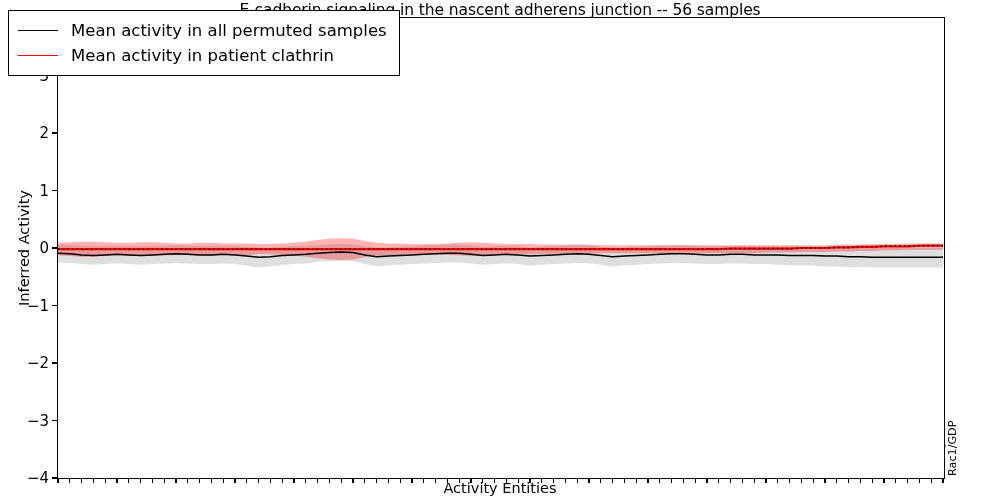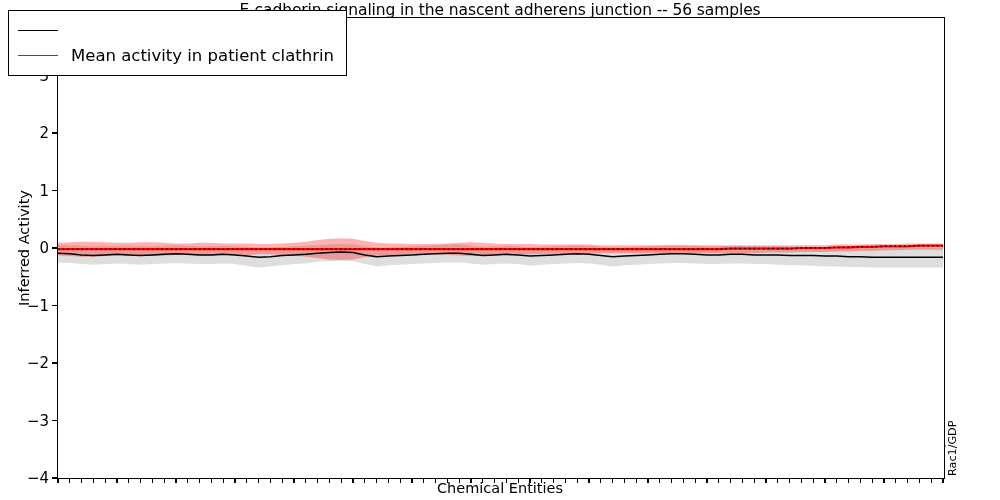--- a/index.html
+++ b/index.html
@@ -36,21 +36,21 @@
   svg{display:block;}
 </style>
 </head>
 <body>
 
 <div id="fig">
 
   <div id="title">E-cadherin signaling in the nascent adherens junction -- 56 samples</div>
 
   <div id="ylabel" style="left: 16px; top: 248px; transform: rotate(-90deg) translate(-50%, 0px);">Inferred Activity</div>
-  <div id="xlabel">Chemical Entities</div>
+  <div id="xlabel">Activity Entities</div>
 
   <div id="yticks-layer">
       <div class="ytick" style="top: 18px; right: 951px;">4</div>
       <div style="position: absolute; left: 52px; top: 17.35px; width: 5px; height: 1.3px; background: rgb(0, 0, 0);"></div>
       <div class="ytick" style="top: 75.5px; right: 951px;">3</div>
       <div style="position: absolute; left: 52px; top: 74.85px; width: 5px; height: 1.3px; background: rgb(0, 0, 0);"></div>
       <div class="ytick" style="top: 133px; right: 951px;">2</div>
       <div style="position: absolute; left: 52px; top: 132.35px; width: 5px; height: 1.3px; background: rgb(0, 0, 0);"></div>
       <div class="ytick" style="top: 190.5px; right: 951px;">1</div>
       <div style="position: absolute; left: 52px; top: 189.85px; width: 5px; height: 1.3px; background: rgb(0, 0, 0);"></div>
@@ -226,20 +226,21 @@
         <path d="M 0.00 224.83 L 11.80 224.25 L 23.60 223.68 L 35.40 223.68 L 47.20 224.25 L 59.00 224.83 L 70.80 224.83 L 82.60 224.25 L 94.40 224.25 L 106.20 224.83 L 118.00 225.40 L 129.80 225.40 L 141.60 224.83 L 153.40 224.83 L 165.20 225.40 L 177.00 225.40 L 188.80 225.40 L 200.60 225.98 L 212.40 225.98 L 224.20 225.40 L 236.00 224.83 L 247.80 223.68 L 259.60 221.95 L 271.40 220.80 L 283.20 220.22 L 295.00 220.80 L 306.80 223.10 L 318.60 224.83 L 330.40 225.40 L 342.20 225.40 L 354.00 225.98 L 365.80 225.98 L 377.60 225.98 L 389.40 225.40 L 401.20 224.83 L 413.00 224.25 L 424.80 224.83 L 436.60 225.40 L 448.40 225.98 L 460.20 225.98 L 472.00 225.98 L 483.80 226.55 L 495.60 226.55 L 507.40 226.55 L 519.20 226.55 L 531.00 226.55 L 542.80 227.13 L 554.60 227.13 L 566.40 227.13 L 578.20 227.13 L 590.00 227.13 L 601.80 227.13 L 613.60 227.13 L 625.40 227.13 L 637.20 227.13 L 649.00 227.13 L 660.80 227.13 L 672.60 227.13 L 684.40 227.13 L 696.20 227.13 L 708.00 227.13 L 719.80 227.13 L 731.60 227.13 L 743.40 227.13 L 755.20 227.13 L 767.00 227.13 L 778.80 226.55 L 790.60 226.55 L 802.40 226.55 L 814.20 225.98 L 826.00 225.98 L 837.80 225.98 L 849.60 225.40 L 861.40 225.40 L 873.20 225.40 L 885.00 225.40 L 885.00 231.73 L 873.20 231.73 L 861.40 231.73 L 849.60 231.73 L 837.80 232.30 L 826.00 232.30 L 814.20 232.88 L 802.40 232.88 L 790.60 233.45 L 778.80 233.45 L 767.00 234.03 L 755.20 234.03 L 743.40 234.03 L 731.60 234.60 L 719.80 234.60 L 708.00 234.60 L 696.20 235.17 L 684.40 235.17 L 672.60 235.17 L 660.80 235.17 L 649.00 235.17 L 637.20 235.17 L 625.40 235.17 L 613.60 235.17 L 601.80 235.17 L 590.00 235.17 L 578.20 235.17 L 566.40 235.17 L 554.60 235.17 L 542.80 235.17 L 531.00 235.75 L 519.20 235.75 L 507.40 235.75 L 495.60 235.75 L 483.80 235.75 L 472.00 236.33 L 460.20 236.33 L 448.40 236.33 L 436.60 236.90 L 424.80 237.47 L 413.00 238.05 L 401.20 237.47 L 389.40 236.90 L 377.60 236.33 L 365.80 236.33 L 354.00 236.33 L 342.20 236.90 L 330.40 236.90 L 318.60 237.47 L 306.80 239.20 L 295.00 241.50 L 283.20 242.07 L 271.40 241.50 L 259.60 240.35 L 247.80 238.63 L 236.00 237.47 L 224.20 236.90 L 212.40 236.33 L 200.60 236.33 L 188.80 236.90 L 177.00 236.90 L 165.20 236.90 L 153.40 237.47 L 141.60 237.47 L 129.80 236.90 L 118.00 236.90 L 106.20 237.47 L 94.40 238.05 L 82.60 238.05 L 70.80 237.47 L 59.00 237.47 L 47.20 238.05 L 35.40 238.63 L 23.60 238.63 L 11.80 238.05 L 0.00 237.47 Z" fill="#ff0000" fill-opacity="0.3" stroke="none"></path>
         <path d="M 0.00 235.17 L 11.80 235.75 L 23.60 236.90 L 35.40 237.47 L 47.20 236.90 L 59.00 236.33 L 70.80 236.90 L 82.60 237.47 L 94.40 236.90 L 106.20 236.33 L 118.00 235.75 L 129.80 236.33 L 141.60 236.90 L 153.40 236.90 L 165.20 236.33 L 177.00 236.90 L 188.80 238.05 L 200.60 239.20 L 212.40 238.63 L 224.20 237.47 L 236.00 236.90 L 247.80 236.33 L 259.60 235.17 L 271.40 234.60 L 283.20 234.03 L 295.00 234.60 L 306.80 236.90 L 318.60 238.63 L 330.40 238.05 L 342.20 237.47 L 354.00 236.90 L 365.80 236.33 L 377.60 235.75 L 389.40 235.17 L 401.20 235.17 L 413.00 236.33 L 424.80 237.47 L 436.60 236.90 L 448.40 236.33 L 460.20 236.90 L 472.00 238.05 L 483.80 237.47 L 495.60 236.90 L 507.40 236.33 L 519.20 235.75 L 531.00 236.33 L 542.80 237.47 L 554.60 238.63 L 566.40 238.05 L 578.20 237.47 L 590.00 236.90 L 601.80 236.33 L 613.60 235.75 L 625.40 235.75 L 637.20 236.33 L 649.00 236.90 L 660.80 236.90 L 672.60 236.33 L 684.40 236.33 L 696.20 236.90 L 708.00 236.90 L 719.80 236.90 L 731.60 237.47 L 743.40 237.47 L 755.20 237.47 L 767.00 238.05 L 778.80 238.05 L 790.60 238.63 L 802.40 238.63 L 814.20 239.20 L 826.00 239.20 L 837.80 239.20 L 849.60 239.20 L 861.40 239.20 L 873.20 239.20 L 885.00 239.20" fill="none" stroke="#000000" stroke-width="1.5"></path>
         <path d="M 0.00 231.15 L 11.80 231.15 L 23.60 231.15 L 35.40 231.15 L 47.20 231.15 L 59.00 231.15 L 70.80 231.15 L 82.60 231.15 L 94.40 231.15 L 106.20 231.15 L 118.00 231.15 L 129.80 231.15 L 141.60 231.15 L 153.40 231.15 L 165.20 231.15 L 177.00 231.15 L 188.80 231.15 L 200.60 231.15 L 212.40 231.15 L 224.20 231.15 L 236.00 231.15 L 247.80 231.15 L 259.60 231.15 L 271.40 231.15 L 283.20 231.15 L 295.00 231.15 L 306.80 231.15 L 318.60 231.15 L 330.40 231.15 L 342.20 231.15 L 354.00 231.15 L 365.80 231.15 L 377.60 231.15 L 389.40 231.15 L 401.20 231.15 L 413.00 231.15 L 424.80 231.15 L 436.60 231.15 L 448.40 231.15 L 460.20 231.15 L 472.00 231.15 L 483.80 231.15 L 495.60 231.15 L 507.40 231.15 L 519.20 231.15 L 531.00 231.15 L 542.80 231.15 L 554.60 231.15 L 566.40 231.15 L 578.20 231.15 L 590.00 231.15 L 601.80 231.15 L 613.60 231.15 L 625.40 231.15 L 637.20 231.15 L 649.00 231.15 L 660.80 231.15 L 672.60 230.57 L 684.40 230.57 L 696.20 230.57 L 708.00 230.57 L 719.80 230.57 L 731.60 230.57 L 743.40 230.00 L 755.20 230.00 L 767.00 230.00 L 778.80 229.43 L 790.60 229.43 L 802.40 228.85 L 814.20 228.85 L 826.00 228.28 L 837.80 228.28 L 849.60 228.28 L 861.40 227.70 L 873.20 227.70 L 885.00 227.70" fill="none" stroke="#ff0000" stroke-width="2.2"></path>
         <path d="M 0.00 231.15 L 11.80 231.15 L 23.60 231.15 L 35.40 231.15 L 47.20 231.15 L 59.00 231.15 L 70.80 231.15 L 82.60 231.15 L 94.40 231.15 L 106.20 231.15 L 118.00 231.15 L 129.80 231.15 L 141.60 231.15 L 153.40 231.15 L 165.20 231.15 L 177.00 231.15 L 188.80 231.15 L 200.60 231.15 L 212.40 231.15 L 224.20 231.15 L 236.00 231.15 L 247.80 231.15 L 259.60 231.15 L 271.40 231.15 L 283.20 231.15 L 295.00 231.15 L 306.80 231.15 L 318.60 231.15 L 330.40 231.15 L 342.20 231.15 L 354.00 231.15 L 365.80 231.15 L 377.60 231.15 L 389.40 231.15 L 401.20 231.15 L 413.00 231.15 L 424.80 231.15 L 436.60 231.15 L 448.40 231.15 L 460.20 231.15 L 472.00 231.15 L 483.80 231.15 L 495.60 231.15 L 507.40 231.15 L 519.20 231.15 L 531.00 231.15 L 542.80 231.15 L 554.60 231.15 L 566.40 231.15 L 578.20 231.15 L 590.00 231.15 L 601.80 231.15 L 613.60 231.15 L 625.40 231.15 L 637.20 231.15 L 649.00 231.15 L 660.80 231.15 L 672.60 230.57 L 684.40 230.57 L 696.20 230.57 L 708.00 230.57 L 719.80 230.57 L 731.60 230.57 L 743.40 230.00 L 755.20 230.00 L 767.00 230.00 L 778.80 229.43 L 790.60 229.43 L 802.40 228.85 L 814.20 228.85 L 826.00 228.28 L 837.80 228.28 L 849.60 228.28 L 861.40 227.70 L 873.20 227.70 L 885.00 227.70" fill="none" stroke="#000000" stroke-width="1.4" stroke-dasharray="1.5,3.2" stroke-linecap="butt"></path>
       </svg>
   </div>
 
   <div id="legend">
     <div class="legrow">
       <span class="legline"></span>
+      <span class="legtxt">Mean activity in all permuted samples</span>
     </div>
     <div class="legrow">
       <span class="legline red"></span>
       <span class="legtxt">Mean activity in patient clathrin</span>
     </div>
   </div>
 
 </div>
 
 </body></html>

